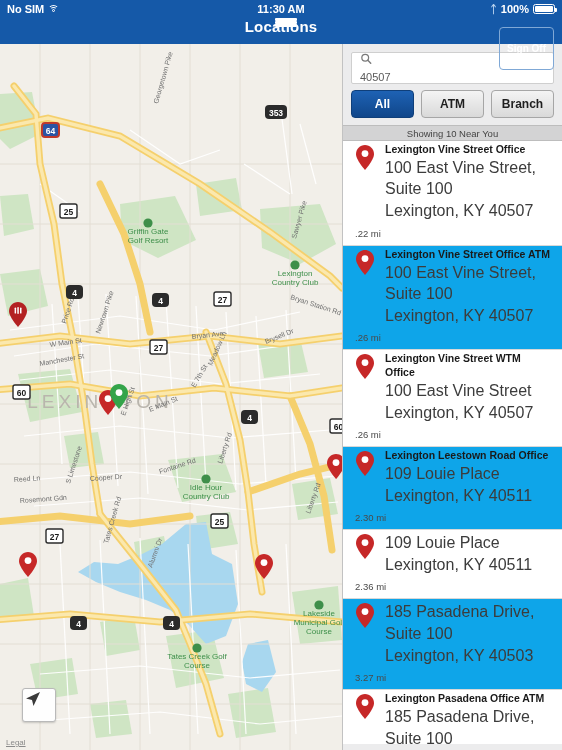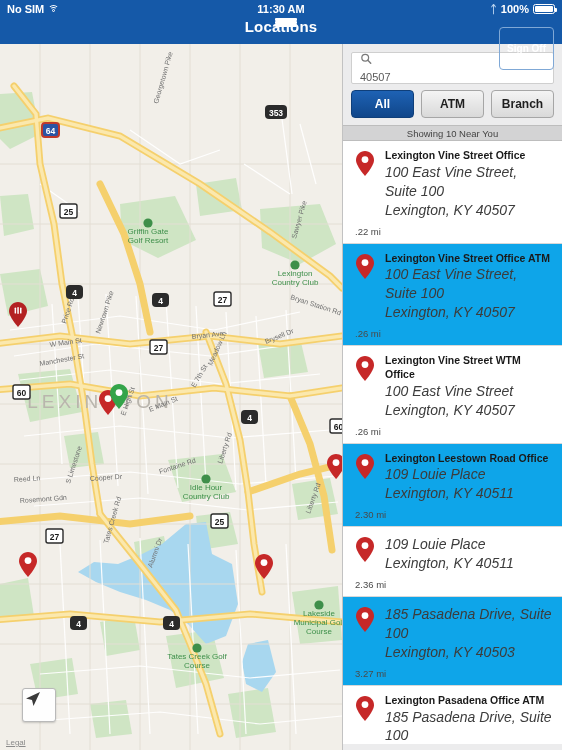--- a/index.html
+++ b/index.html
@@ -101,28 +101,28 @@
 
   .showing {
     height: 16px; background: #d3d3d4; border-top: 1px solid #bdbdbd; border-bottom: 1px solid #bdbdbd;
     display: flex; align-items: center; justify-content: center;
     font-size: 9.5px; color: #444; 
   }
 
   .list { height: 603px; overflow: hidden; background: #fff; }
   .row {
     position: relative; border-bottom: 1px solid #d8d8d8;
-    padding: 8px 10px 6px 10px; background: #ffffff; cursor: pointer;
+    padding: 2px 10px 6px 10px; background: #ffffff; cursor: pointer;
   }
   .row.alt { background: #0ea5e9; }
   .row-main { display: flex; gap: 8px; align-items: flex-start; }
   .row-pin { flex: 0 0 auto; width: 24px; display:flex; justify-content:center; padding-top: 2px; }
   .row-txt { flex: 1 1 auto; min-width: 0; }
   .row-title { font-size: 10.5px; font-weight: bold; color: #1a1a1a; line-height: 1.32; }
-  .row-addr { font-size: 14px; color: #3c3c3c; line-height: 1.35; font-style: italic; }
+  .row-addr { font-size: 16px; color: #3c3c3c; line-height: 1.35; }
   .row-dist { font-size: 9.5px; color: #4a4a4a; margin-top: 6px; margin-left: 2px; }
 </style>
 </head>
 <body>
 
 <div id="app">
 
   <div class="statusbar">
     <div class="sb-left">
       <span>No SIM</span>

